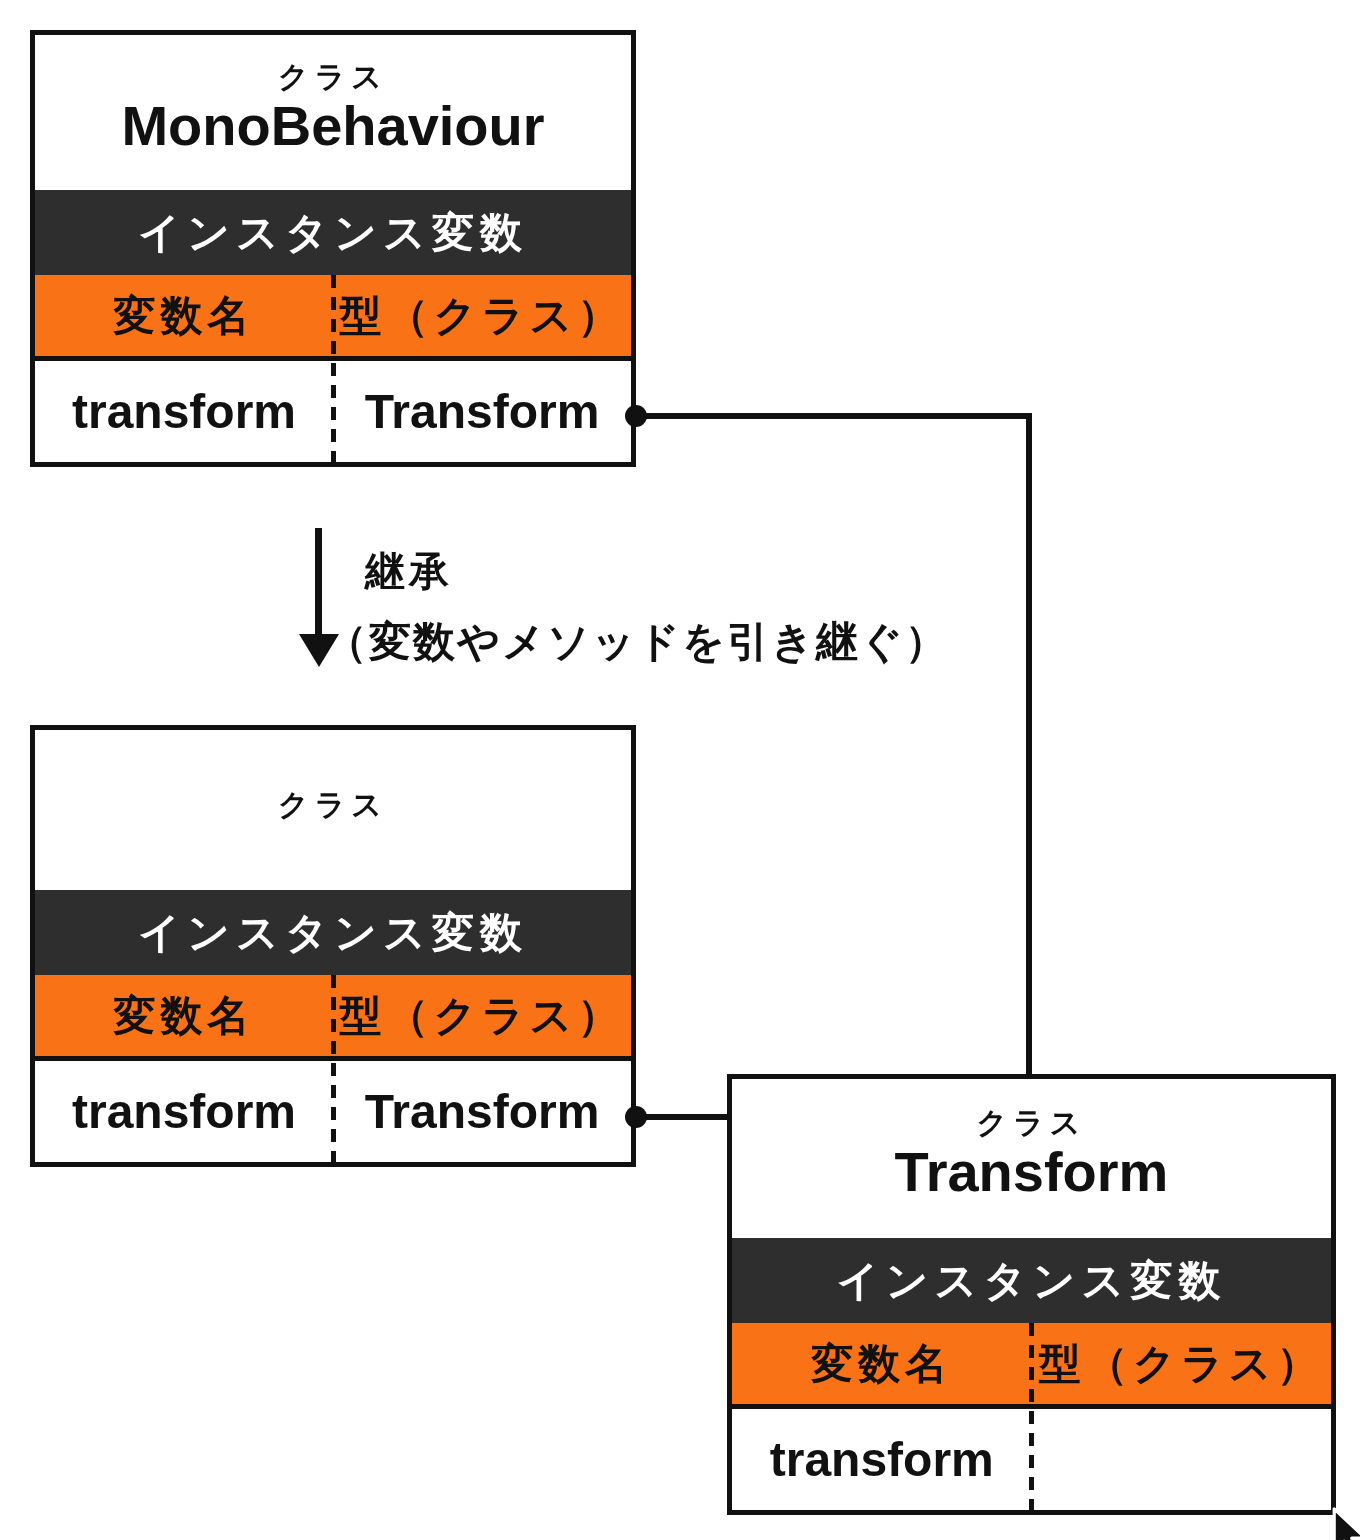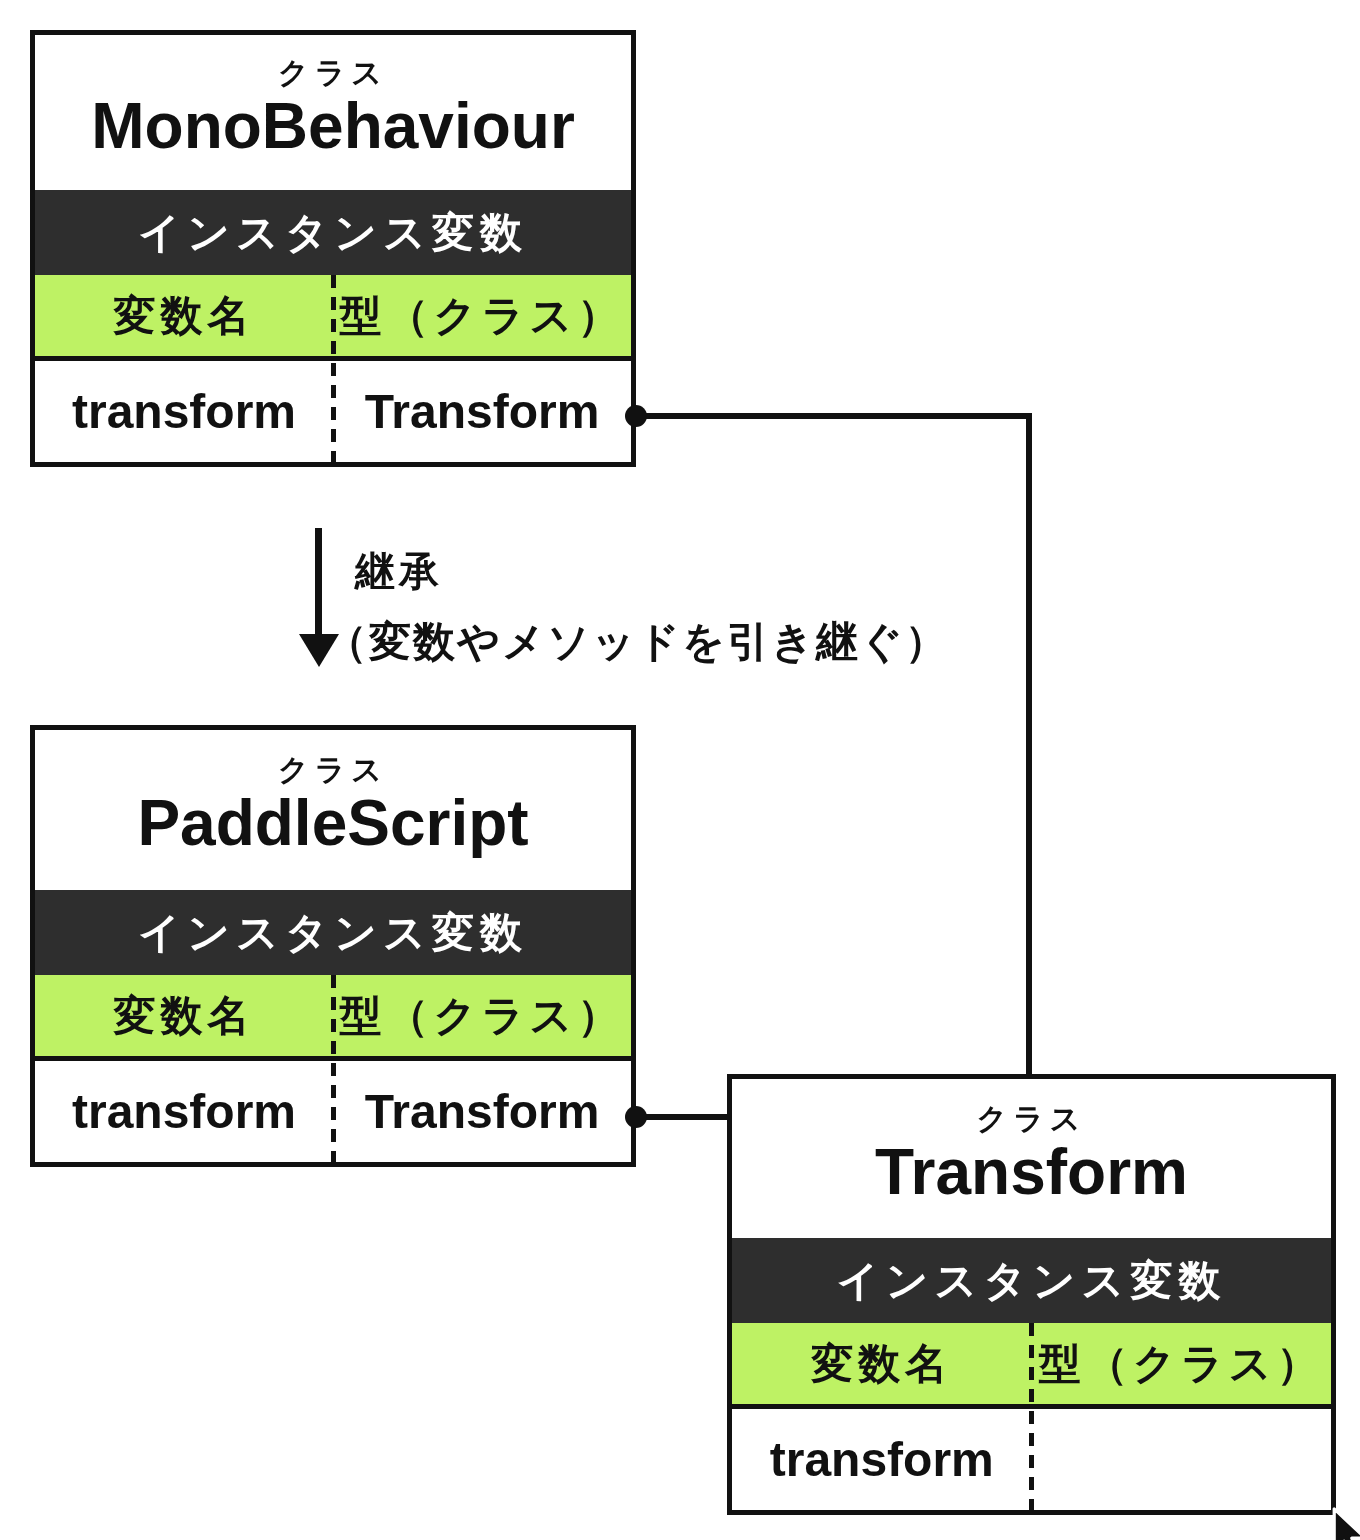--- a/index.html
+++ b/index.html
@@ -11,49 +11,49 @@
   }
   .class-box{
     position:absolute;border:5px solid #111;background:#fff;
     box-sizing:border-box;display:flex;flex-direction:column;
   }
   .title-sec{
     flex:1 1 auto;display:flex;flex-direction:column;
     align-items:center;justify-content:center;gap:6px;background:#fff;
   }
   .kicker{font-size:30px;letter-spacing:6px;line-height:1;}
-  .class-title{font-size:64px;line-height:1;letter-spacing:0px;}
+  .class-title{font-size:56px;line-height:1;letter-spacing:0px;}
   .band{
     flex:0 0 85px;background:#2e2e2e;color:#fff;
     display:flex;align-items:center;justify-content:center;
     font-size:42px;letter-spacing:6px;margin-top:10px;
   }
   .grid{flex:0 0 auto;position:relative;display:flex;flex-direction:column;}
   .row{display:flex;}
-  .row.header{flex:0 0 81px;background:#bef264;}
+  .row.header{flex:0 0 81px;background:#f97316;}
   .row.value{flex:0 0 106px;background:#fff;border-top:5px solid #111;box-sizing:border-box;}
   .cell{
     width:50%;display:flex;align-items:center;justify-content:center;
     box-sizing:border-box;
   }
   .row.header .cell{font-size:42px;letter-spacing:5px;}
   .row.value .cell{font-size:48px;letter-spacing:0px;}
   .vdash{
     position:absolute;top:0;bottom:0;left:50%;width:5px;margin-left:-2.5px;
     background:repeating-linear-gradient(180deg,#111 0px,#111 13px,transparent 13px,transparent 22px);
   }
   .line{position:absolute;background:#111;}
   .dot{position:absolute;width:22px;height:22px;border-radius:50%;background:#111;}
   .arrow-shaft{position:absolute;left:315px;top:528px;width:7px;height:107px;background:#111;}
   .arrow-head{
     position:absolute;left:299px;top:634px;width:0;height:0;
     border-left:20px solid transparent;border-right:20px solid transparent;
     border-top:33px solid #111;
   }
-  .inh-label{position:absolute;left:355px;top:544px;font-size:40px;letter-spacing:4px;}
+  .inh-label{position:absolute;left:365px;top:544px;font-size:40px;letter-spacing:4px;}
   .inh-desc{position:absolute;left:325px;top:614px;font-size:42px;letter-spacing:2px;}
   .note{position:absolute;left:52px;top:1258px;font-size:44px;letter-spacing:1px;}
   .note p{margin:0;line-height:91px;}
   .cursor{position:absolute;left:1332px;top:1507px;width:38px;height:56px;}
 </style>
 </head>
 <body>
 
 <div id="canvas">
 
@@ -72,21 +72,20 @@
         <div class="cell">transform</div>
         <div class="cell">Transform</div>
       </div>
       <div class="vdash"></div>
     </div>
   </div>
 
   <div class="class-box" style="left:30px;top:725px;width:606px;height:442px;">
     <div class="title-sec">
       <div class="kicker">クラス</div>
-      <div class="class-title">PaddleScript</div>
     </div>
     <div class="band">インスタンス変数</div>
     <div class="grid">
       <div class="row header">
         <div class="cell">変数名</div>
         <div class="cell">型（クラス）</div>
       </div>
       <div class="row value">
         <div class="cell">transform</div>
         <div class="cell">Transform</div>

